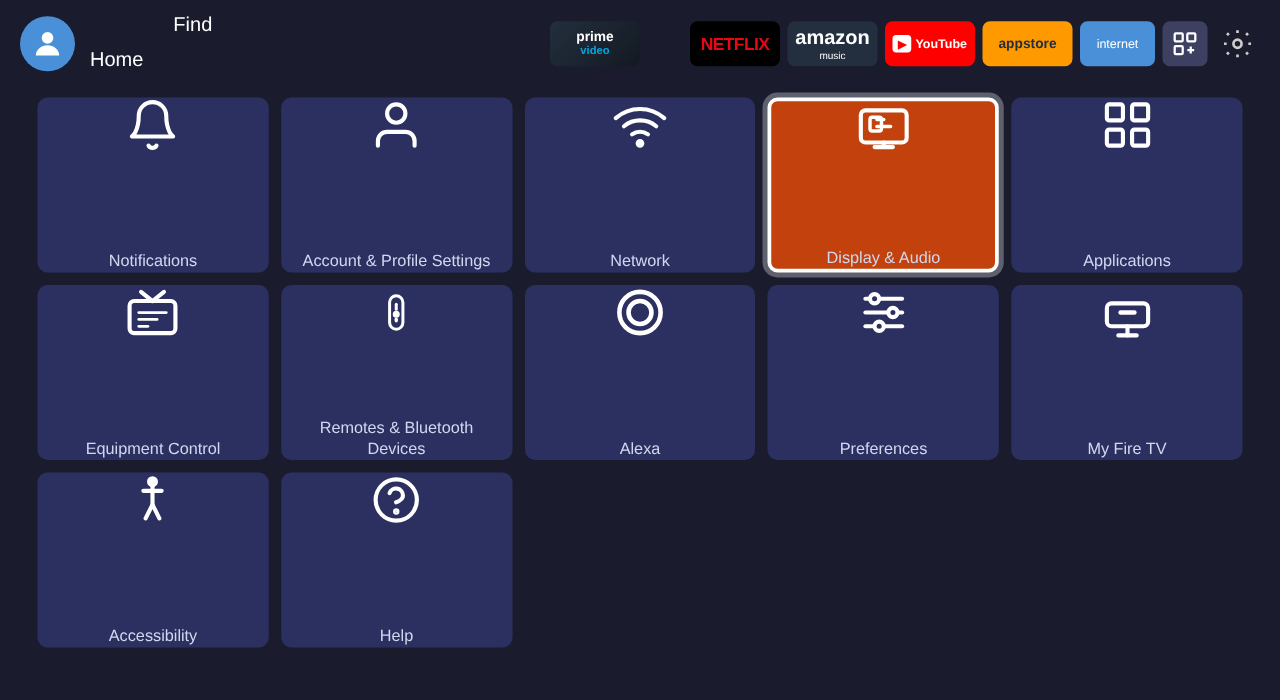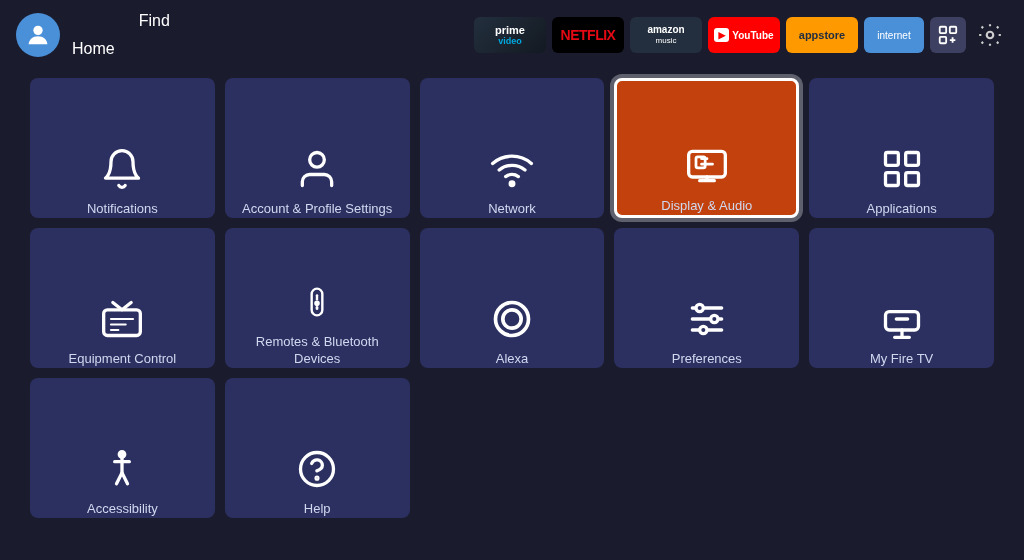--- a/index.html
+++ b/index.html
@@ -65,21 +65,21 @@
       height: 36px;
       border-radius: 6px;
       display: flex;
       align-items: center;
       justify-content: center;
       cursor: pointer;
       overflow: hidden;
     }
 
     .app-prime { background: linear-gradient(135deg, #232f3e, #131921); width: 72px; }
-    .app-netflix { background: #000; width: 72px; color: #e50914; font-weight: 900; font-size: 14px; letter-spacing: -0.5px; }
+    .app-netflix { background: #000; width: 72px; color: #e50914; font-weight: 900; font-size: 14px; letter-spacing: -0.5px; margin-left: 34px; }
     .app-amazon-music { background: #232f3e; width: 72px; color: white; font-size: 9px; text-align: center; }
     .app-youtube { background: #ff0000; width: 72px; color: white; font-size: 11px; font-weight: bold; }
     .app-appstore { background: #ff9900; width: 72px; color: #232f3e; font-size: 11px; font-weight: bold; }
     .app-internet { background: #4a90d9; width: 60px; color: white; font-size: 9px; }
     .app-grid { background: #3d4060; width: 36px; color: white; font-size: 18px; }
     .app-settings { background: transparent; width: 36px; color: #cccccc; font-size: 20px; }
 
     
     .main {
       padding: 8px 30px 8px 30px;
@@ -91,21 +91,21 @@
       grid-template-rows: repeat(3, 140px);
       gap: 10px;
     }
 
     .tile {
       background: #2c3060;
       border-radius: 8px;
       display: flex;
       flex-direction: column;
       align-items: center;
-      justify-content: flex-end;
+      justify-content: space-between;
       cursor: pointer;
       position: relative;
       gap: 10px;
     }
 
     .tile.focused {
       background: #c2410c;
       border: 3px solid #ffffff;
       box-shadow: 0 0 0 4px rgba(255,255,255,0.3);
     }
@@ -150,21 +150,21 @@
     }
 
     .amazon-music-text {
       color: white;
       font-size: 8px;
       line-height: 1.2;
       text-align: center;
     }
     .amazon-music-text strong {
       display: block;
-      font-size: 10px;
+      font-size: 16px;
     }
   </style>
 </head>
 <body>
 
 <header class="header">
   <div class="avatar">
     <svg viewBox="0 0 24 24">
         <circle cx="12" cy="8" r="4" fill="white"></circle>
         <path d="M4 20c0-4 3.6-7 8-7s8 3 8 7" fill="white"></path>

